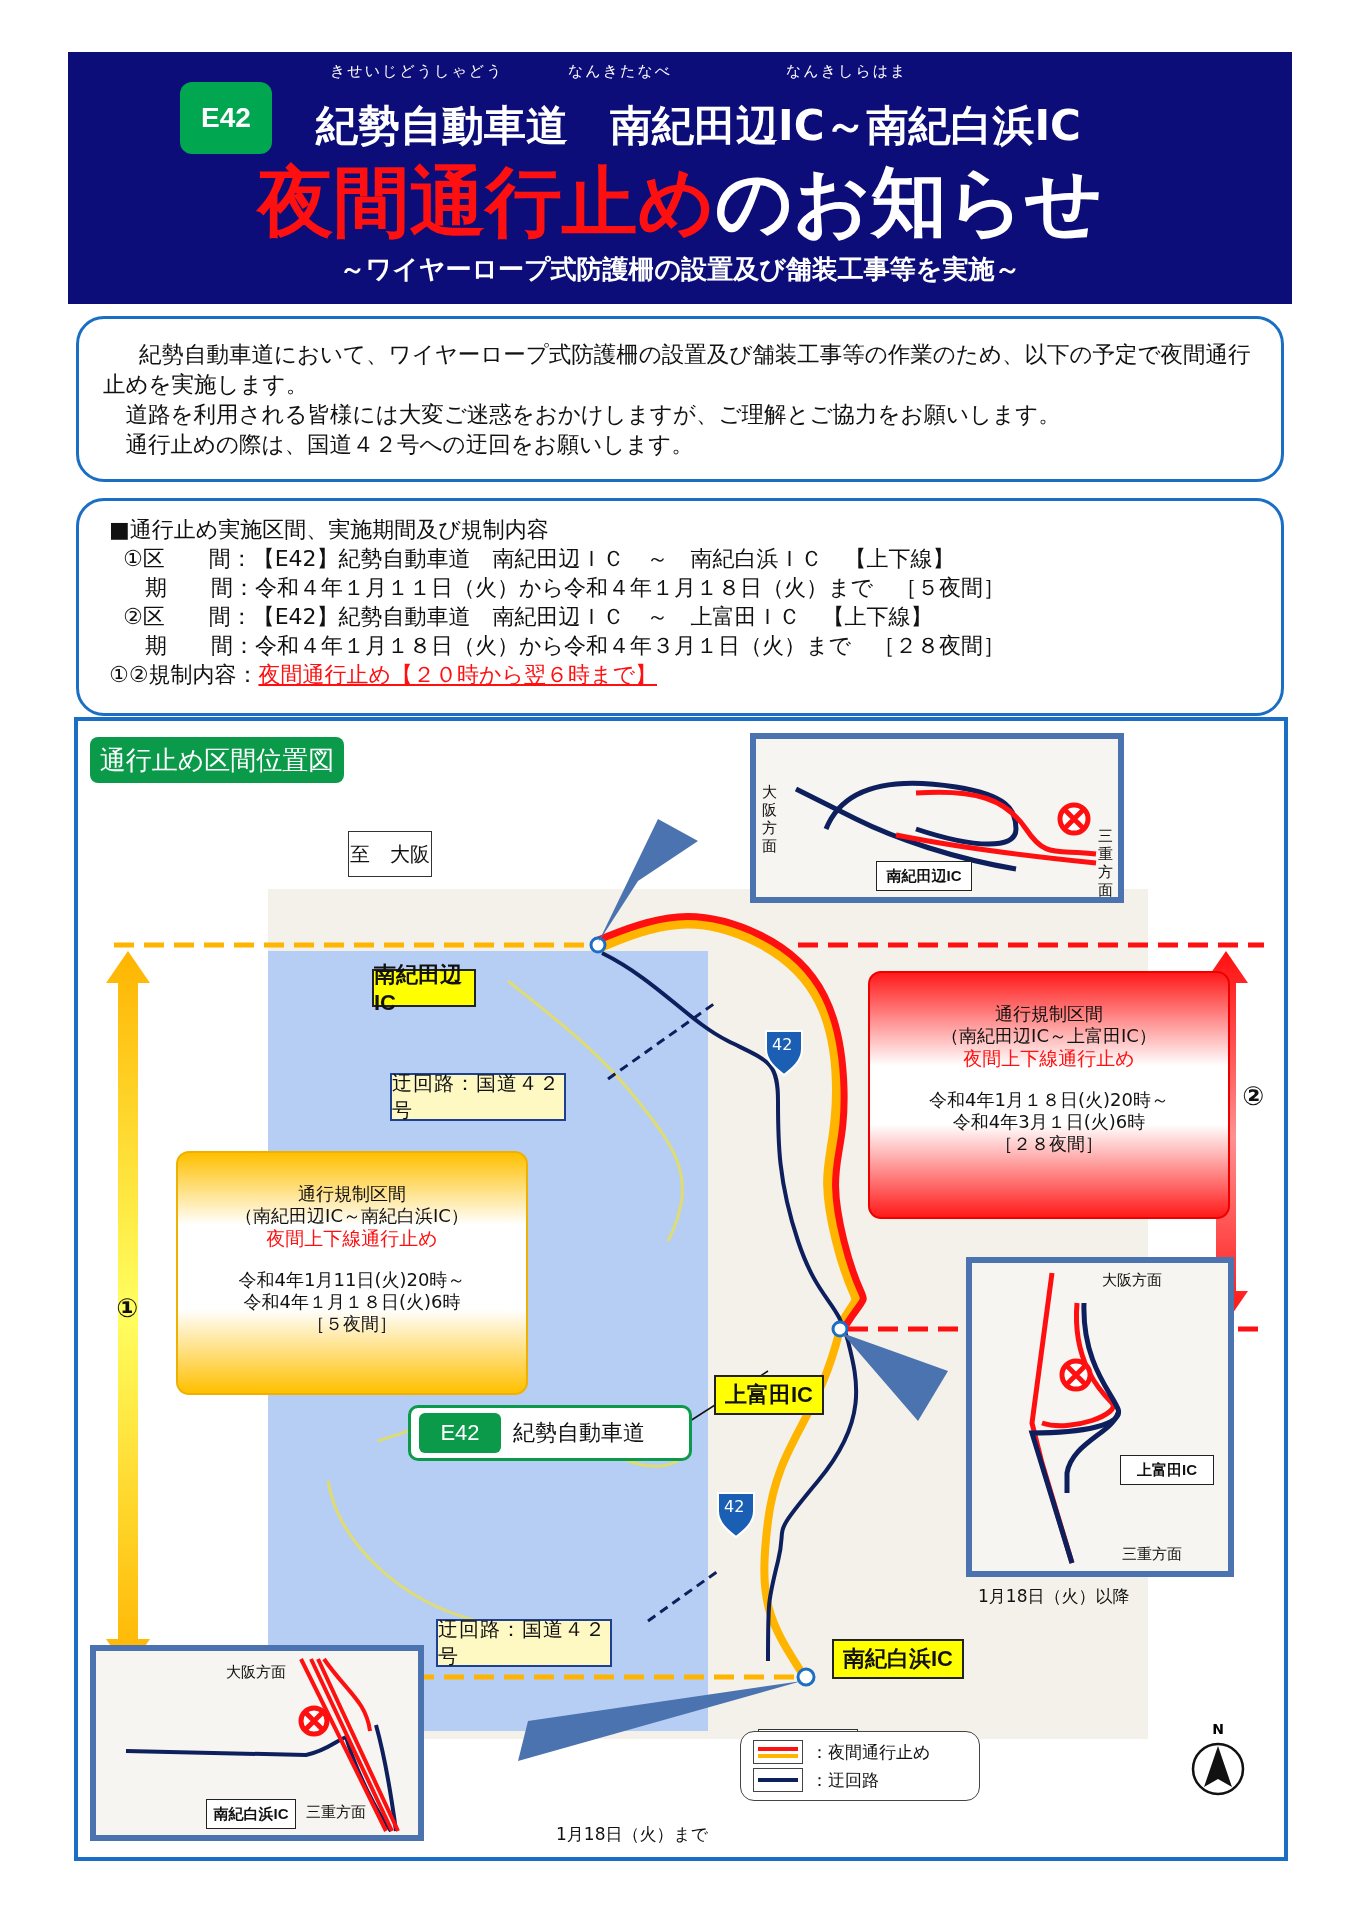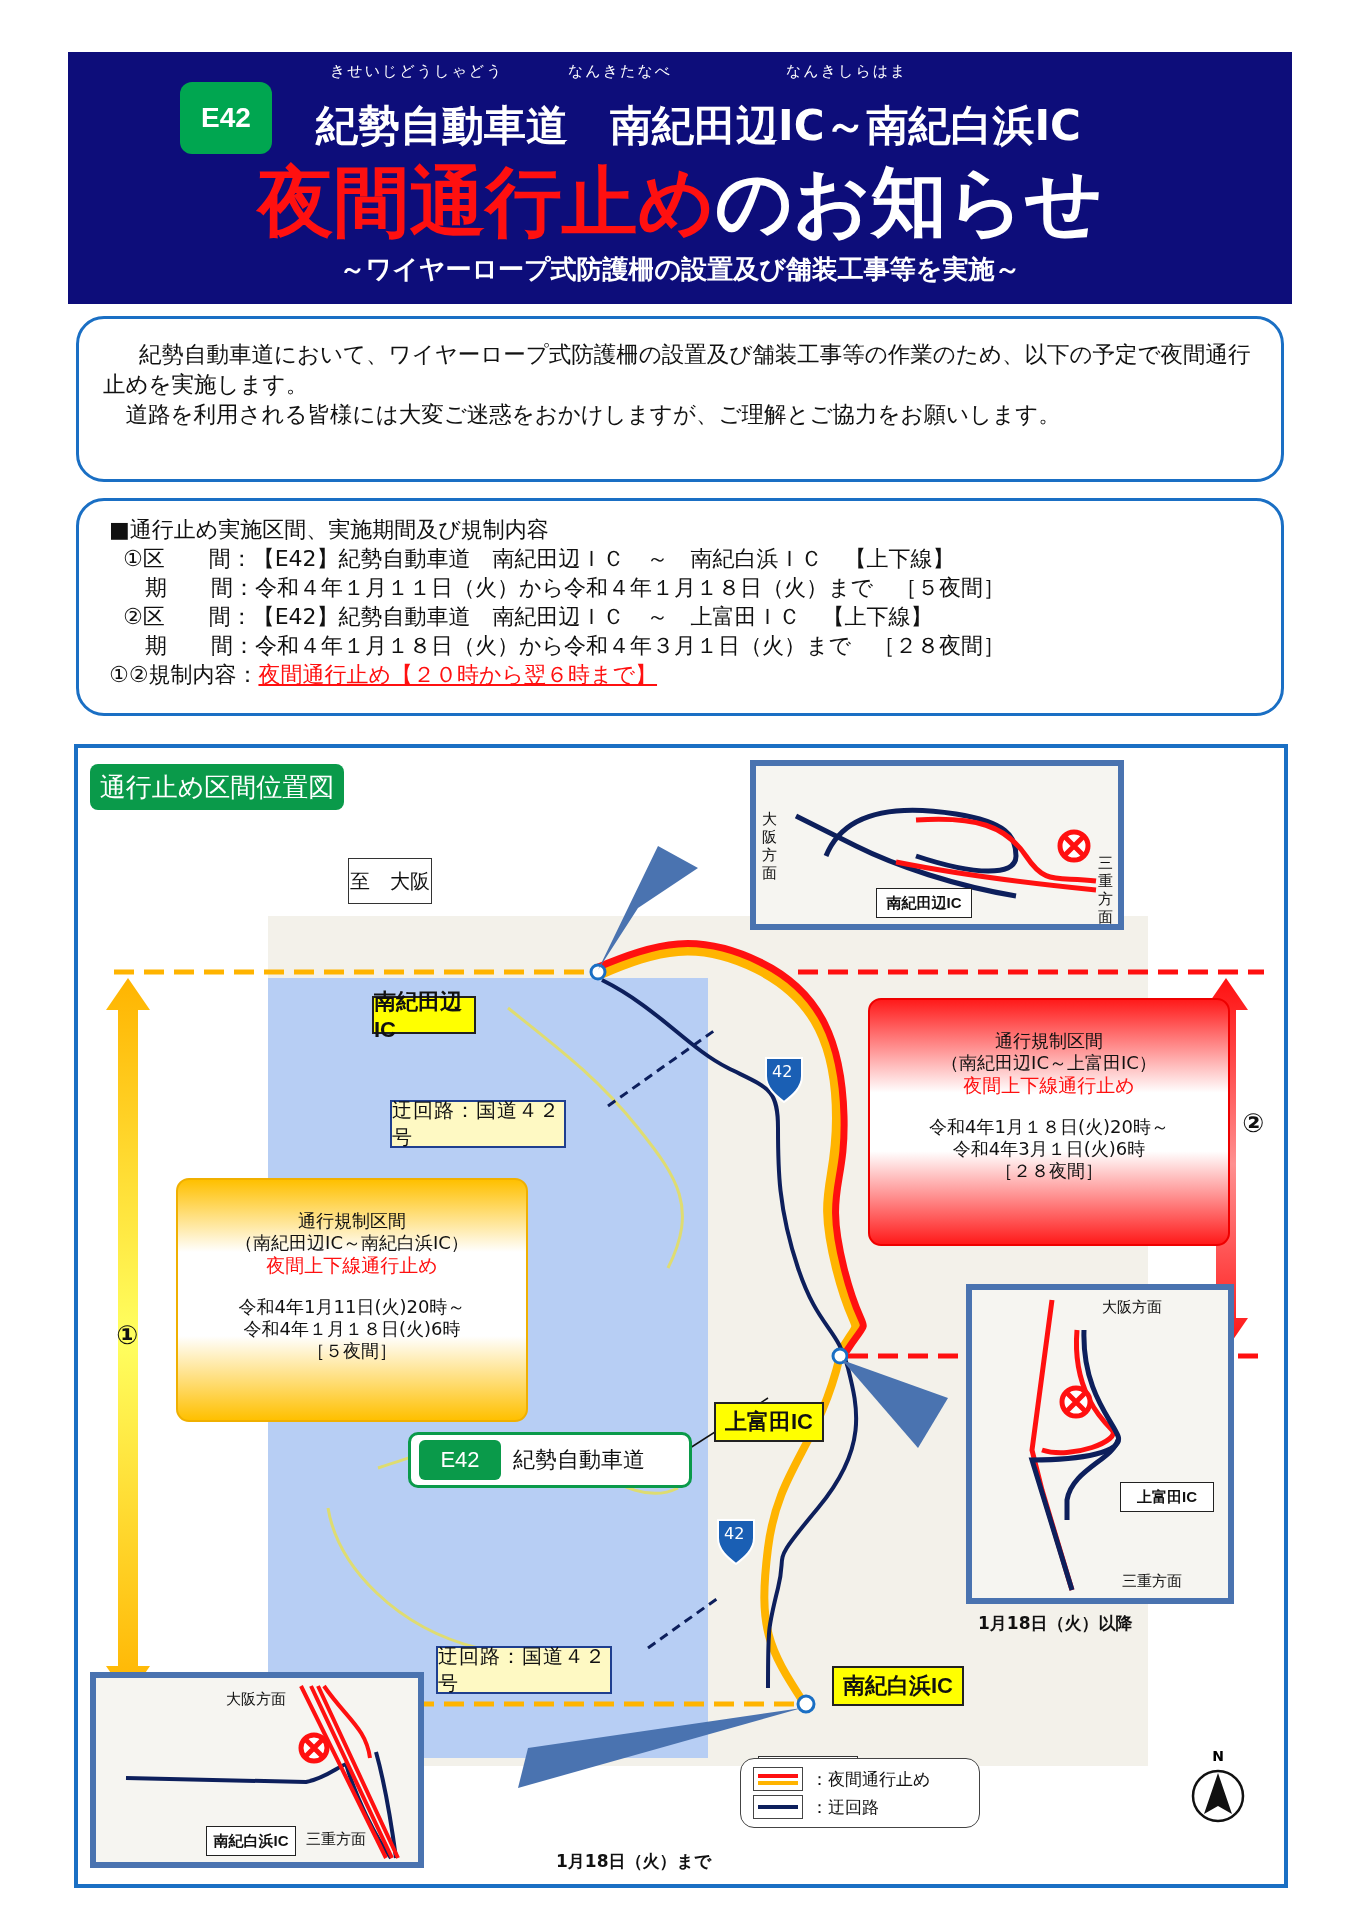--- a/index.html
+++ b/index.html
@@ -19,41 +19,41 @@
   
   .box { border: 3px solid #1a6fc4; border-radius: 28px; background: #fff; }
   #intro { left: 76px; top: 316px; width: 1208px; height: 166px; padding: 20px 24px; font-size: 22.5px; line-height: 30px; color: #111; }
   #intro p { text-indent: 1em; }
   #intro p.first { text-indent: 1.6em; }
   #detail { left: 76px; top: 498px; width: 1208px; height: 218px; padding: 14px 30px; font-size: 22px; line-height: 29px; color: #111; }
   .detail-row { white-space: pre; }
   .red-u { color: #ff1010; text-decoration: underline; font-family: Liberation Mono, monospace; }
 
   
-  #map-frame { left: 74px; top: 744px; width: 1214px; height: 1144px; border: 4px solid #1a6fc4; background: #fff; overflow: hidden; }
+  #map-frame { left: 74px; top: 717px; width: 1214px; height: 1144px; border: 4px solid #1a6fc4; background: #fff; overflow: hidden; }
   #map-label { left: 12px; top: 16px; width: 254px; height: 46px; background: #0a9a4a; border-radius: 8px; color: #fff; font-size: 26px; display: flex; align-items: center; justify-content: center; }
   #map-bg { left: 190px; top: 168px; width: 880px; height: 850px; background: #f3f1ea; }
   #sea { left: 190px; top: 230px; width: 440px; height: 780px; background: #b7cef4; }
 
   .callout-white { background: #fff; border: 1.5px solid #333; color: #111; font-size: 20px; display: flex; align-items: center; justify-content: center; }
   .ic-label { background: #ffff00; border: 2px solid #222; color: #111; font-weight: bold; font-size: 22px; display: flex; align-items: center; justify-content: center; font-family: "Liberation Sans", sans-serif; }
   .detour-box { background: #fef9c3; border: 2px solid #1f3f8f; font-size: 20px; color: #111; display: flex; align-items: center; justify-content: center; letter-spacing: 1px; }
 
   .reg-box { border-radius: 13px; text-align: center; font-size: 18px; line-height: 22px; color: #111; padding-top: 30px; }
   #reg1 { left: 98px; top: 430px; width: 352px; height: 244px; background: linear-gradient(#ffc000, #fff 30%, #fff 65%, #ffc000); border: 2px solid #f0b000; }
   #reg2 { left: 790px; top: 250px; width: 362px; height: 248px; background: linear-gradient(#ff1a1a, #fff 38%, #fff 62%, #ff1a1a); border: 2px solid #e00; }
   .reg-red { color: #ff1010; font-size: 19px; }
   .reg-gap { height: 20px; }
 
   .circle-num { font-size: 26px; font-weight: bold; color: #111; }
 
   .inset { background: #f6f5f1; border: 6px solid #4a73b0; }
   .inset-label { background: #fff; border: 1.5px solid #222; font-weight: bold; font-size: 15px; color: #111; display: flex; align-items: center; justify-content: center; font-family: "Liberation Sans", sans-serif; }
   .inset-dir { font-size: 15px; color: #111; }
-  .caption { font-weight: bold; font-size: 17px; color: #111; }
+  .caption { font-weight: normal; font-size: 17px; color: #111; }
 
   #e42-callout { left: 330px; top: 684px; width: 284px; height: 56px; border: 3px solid #0a9a4a; border-radius: 10px; background: #fff; display: flex; align-items: center; padding-left: 8px; }
   #e42-callout .chip { width: 82px; height: 40px; background: #0a9a4a; border-radius: 6px; color: #fff; font-size: 22px; display: flex; align-items: center; justify-content: center; margin-right: 12px; font-family: "Liberation Sans", sans-serif; }
   #e42-callout .txt { font-size: 22px; color: #111; }
 
   #legend { left: 662px; top: 1010px; width: 240px; height: 70px; border: 1.5px solid #444; border-radius: 14px; background: #fff; padding: 6px 12px; font-size: 17px; color: #111; }
   .leg-row { display: flex; align-items: center; height: 28px; }
   .leg-sw { width: 50px; height: 24px; border: 1px solid #444; margin-right: 8px; display: flex; flex-direction: column; justify-content: center; align-items: center; gap: 3px; }
   .leg-sw span { width: 40px; height: 4px; display: block; }
 </style>
@@ -68,20 +68,21 @@
   <div id="road-title" class="abs">紀勢自動車道　南紀田辺IC～南紀白浜IC</div>
   <div id="main-title" class="abs">
     <span class="red">夜間通行止め</span><span class="white">のお知らせ</span>
   </div>
   <div id="subtitle" class="abs">～ワイヤーロープ式防護柵の設置及び舗装工事等を実施～</div>
 </div>
 
 <div id="intro" class="abs box">
   <p class="first">紀勢自動車道において、ワイヤーロープ式防護柵の設置及び舗装工事等の作業のため、以下の予定で夜間通行止めを実施します。</p>
   <p>道路を利用される皆様には大変ご迷惑をおかけしますが、ご理解とご協力をお願いします。</p>
+  <p>通行止めの際は、国道４２号への迂回をお願いします。</p>
 </div>
 
 <div id="detail" class="abs box">
   <div>■通行止め実施区間、実施期間及び規制内容</div>
   <div class="detail-row">  ①区　　間：【E42】紀勢自動車道　南紀田辺ＩＣ　～　南紀白浜ＩＣ　【上下線】</div>
   <div class="detail-row">　  期　　間：令和４年１月１１日（火）から令和４年１月１８日（火）まで　［５夜間］</div>
   <div class="detail-row">  ②区　　間：【E42】紀勢自動車道　南紀田辺ＩＣ　～　上富田ＩＣ　【上下線】</div>
   <div class="detail-row">　  期　　間：令和４年１月１８日（火）から令和４年３月１日（火）まで　［２８夜間］</div>
   <div>
     <span>①②規制内容：</span><span class="red-u">夜間通行止め【２０時から翌６時まで】</span>

